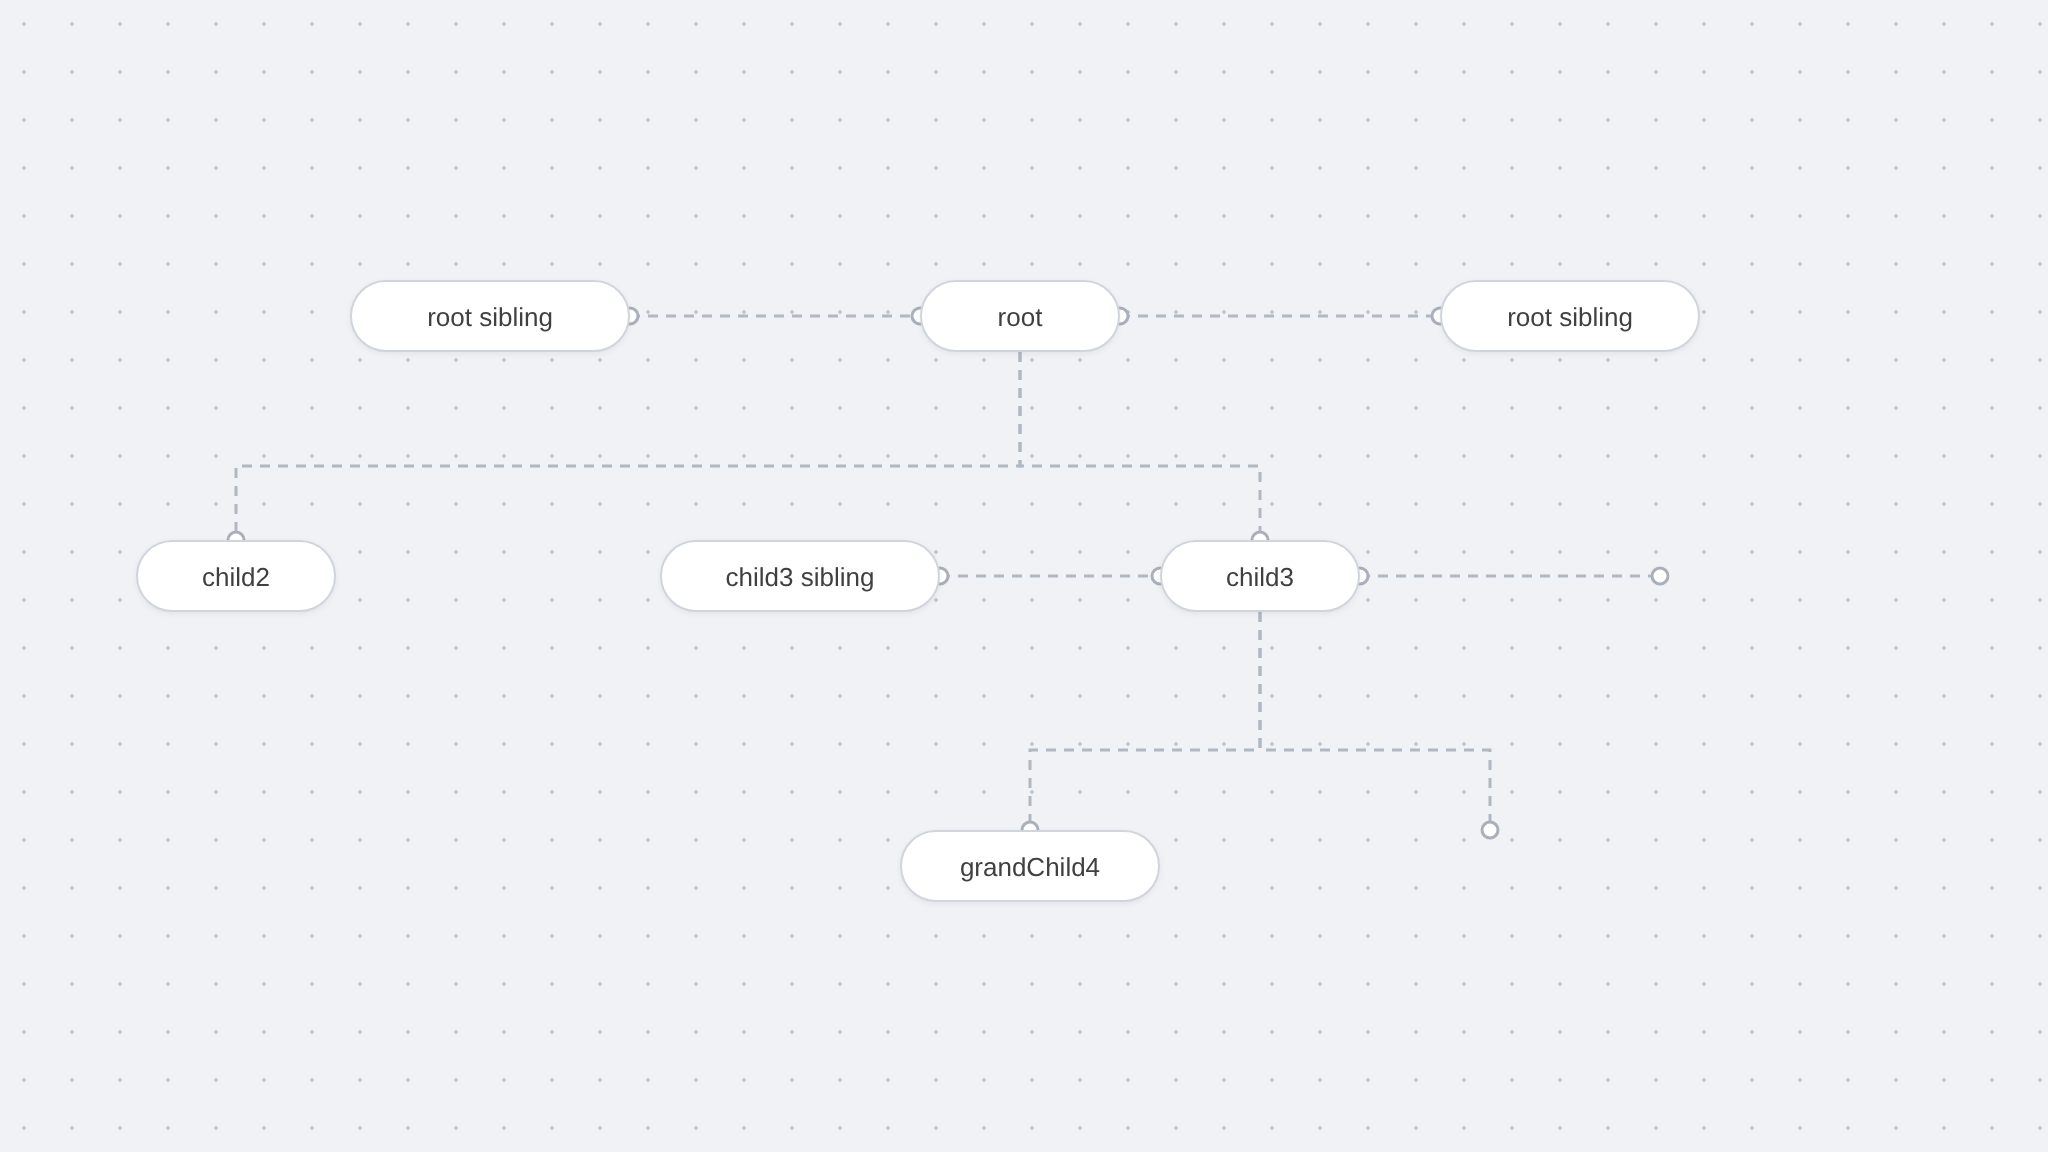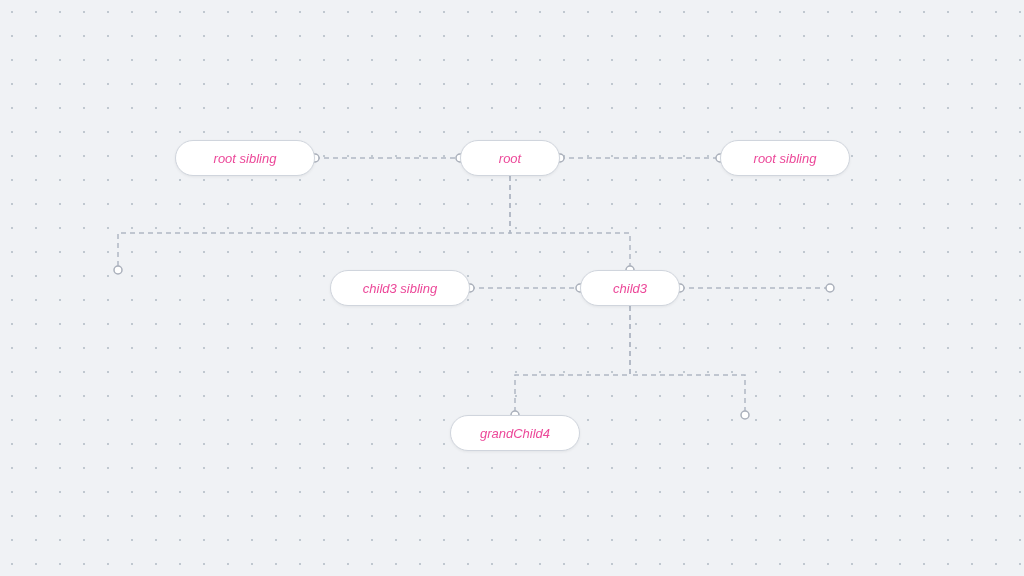--- a/index.html
+++ b/index.html
@@ -42,22 +42,21 @@
       align-items: center;
       justify-content: center;
       white-space: nowrap;
       box-shadow: 0 1px 3px rgba(0,0,0,0.06);
       cursor: pointer;
       user-select: none;
     }
 
     .node-label {
       font-size: 13px;
-      color: #ec4899;
-      font-style: italic;
+      color: #404040;
     }
   </style>
 </head>
 <body>
 
 <div class="diagram-container">
 
   <svg class="connections">
 
     <line x1="315" y1="158" x2="460" y2="158" stroke="#b0b8c4" stroke-width="1.5" stroke-dasharray="5,4"></line>
@@ -96,20 +95,23 @@
   </div>
 
   <div class="node" style="left:460px; top:140px; width:100px; height:36px;">
     <span class="node-label">root</span>
   </div>
 
   <div class="node" style="left:720px; top:140px; width:130px; height:36px;">
     <span class="node-label">root sibling</span>
   </div>
 
+  <div class="node" style="left:68px; top:270px; width:100px; height:36px;">
+    <span class="node-label">child2</span>
+  </div>
 
   <div class="node" style="left:330px; top:270px; width:140px; height:36px;">
     <span class="node-label">child3 sibling</span>
   </div>
 
   <div class="node" style="left:580px; top:270px; width:100px; height:36px;">
     <span class="node-label">child3</span>
   </div>
 
 

